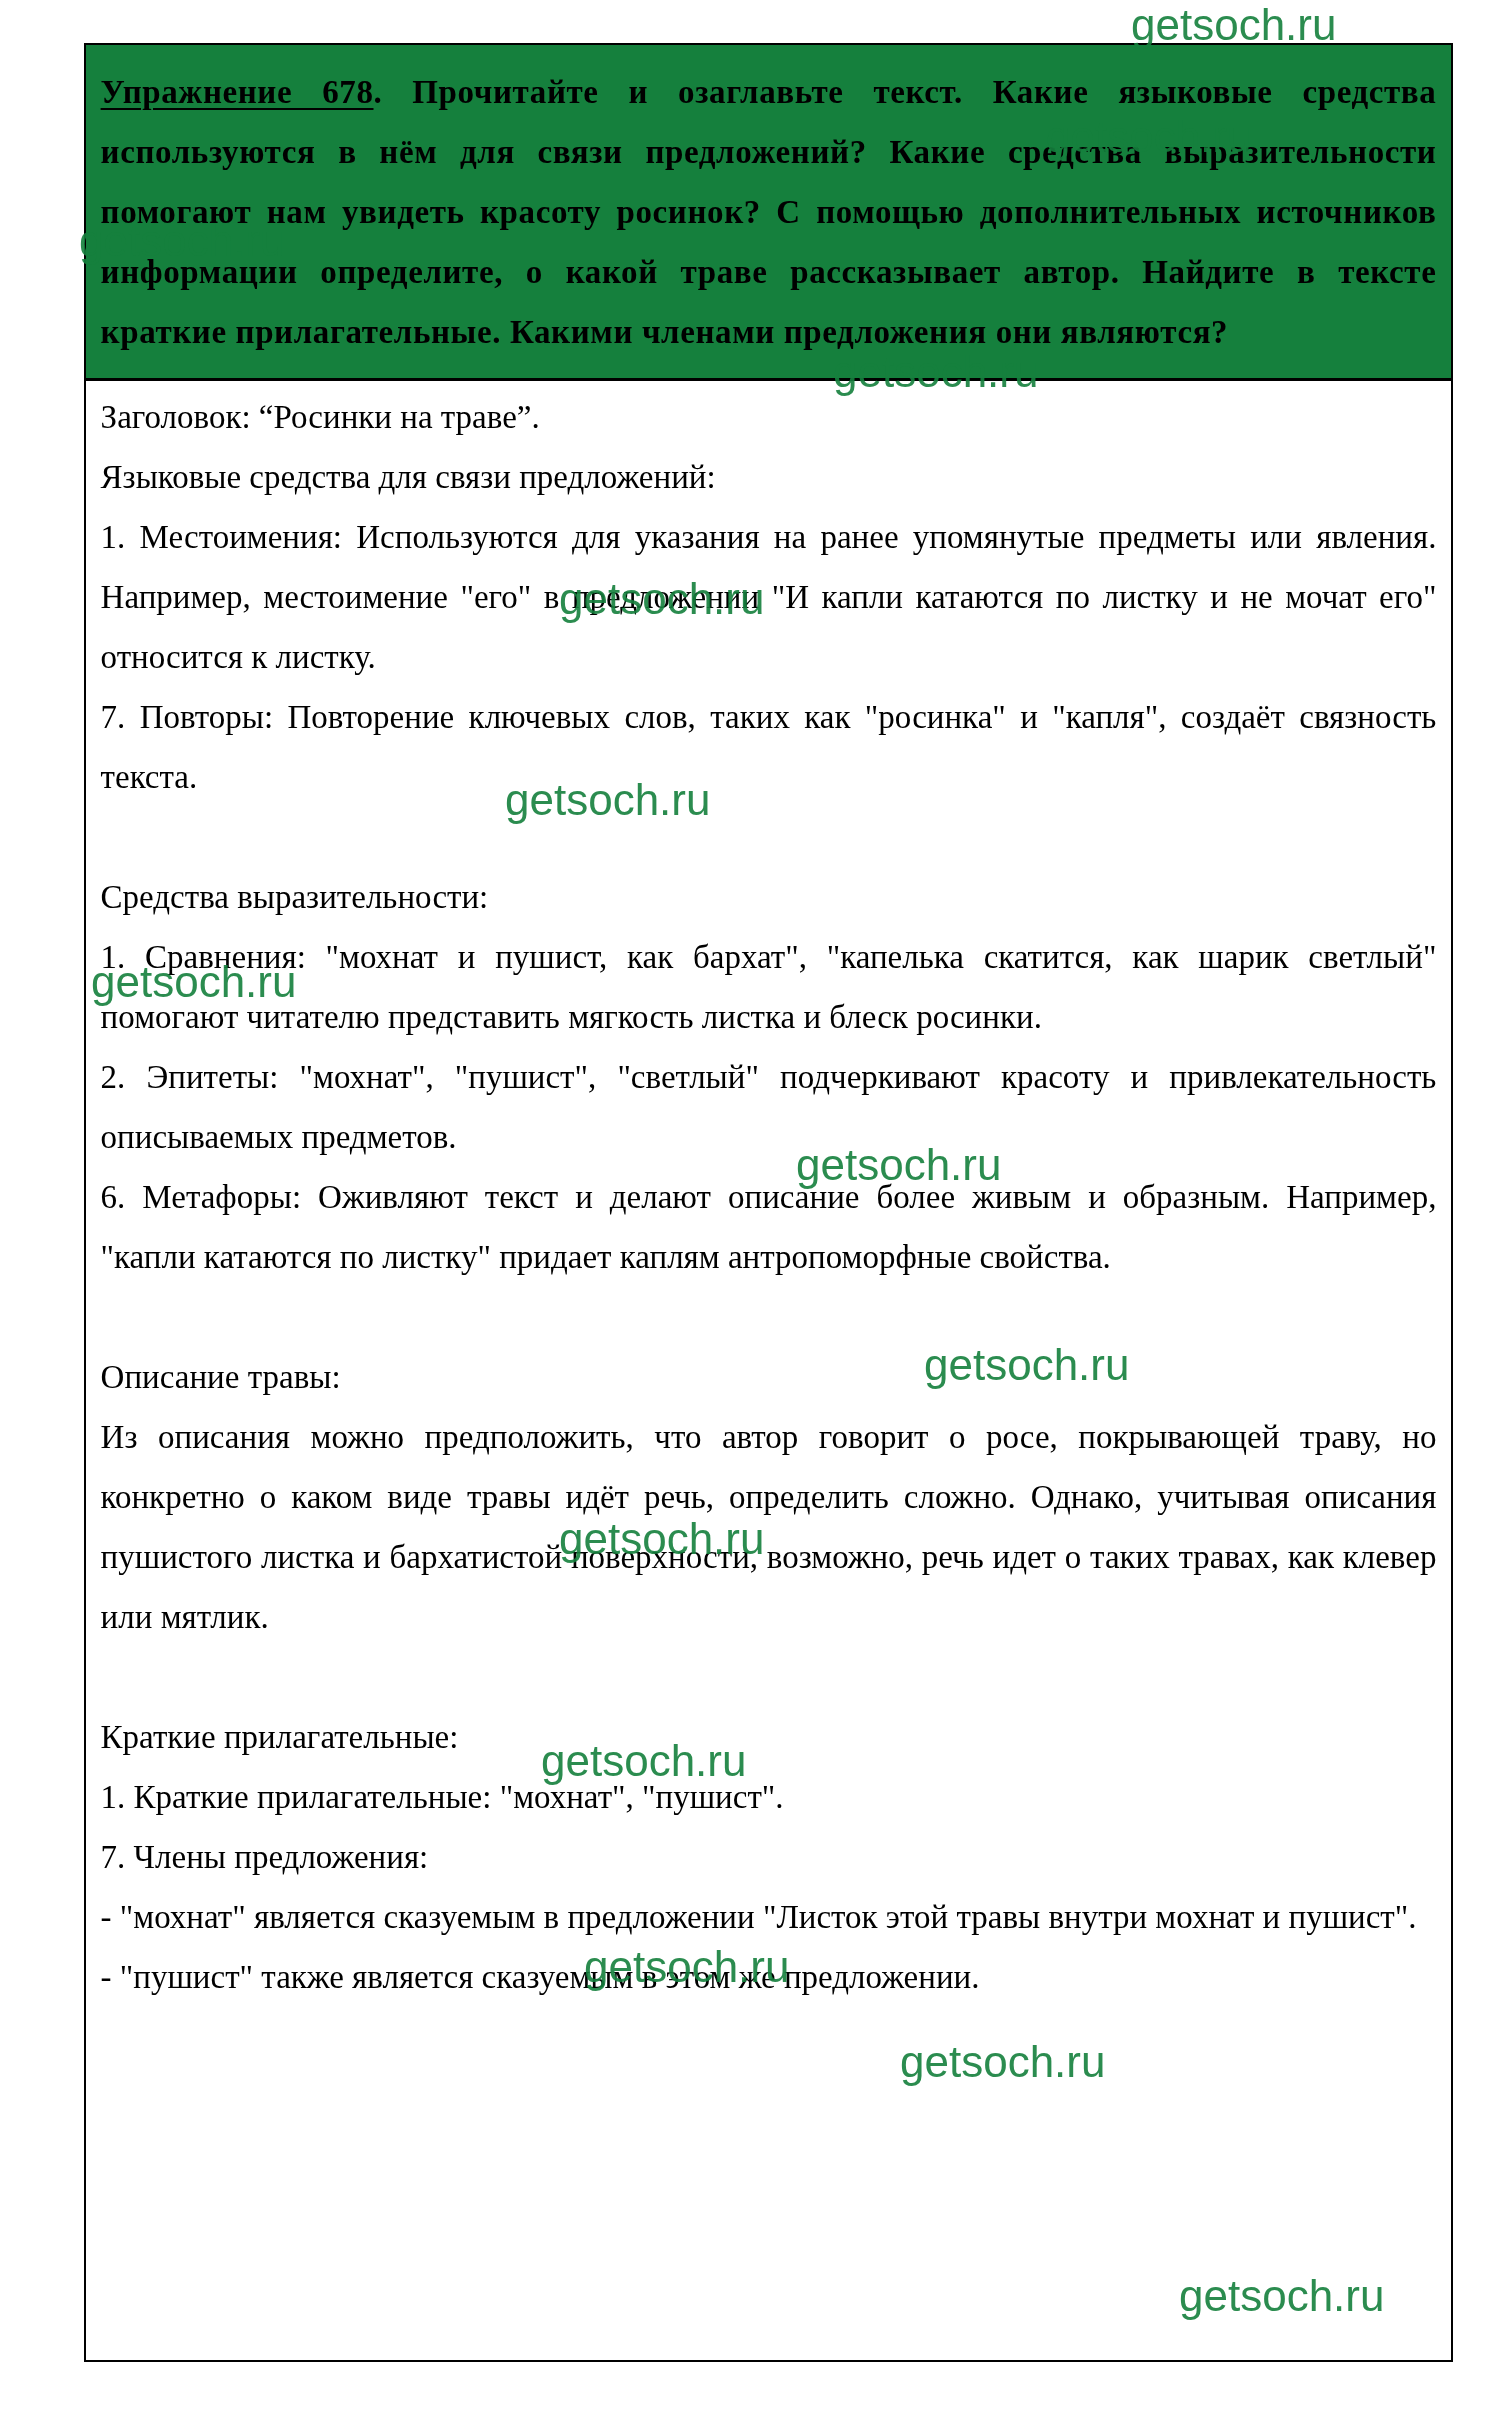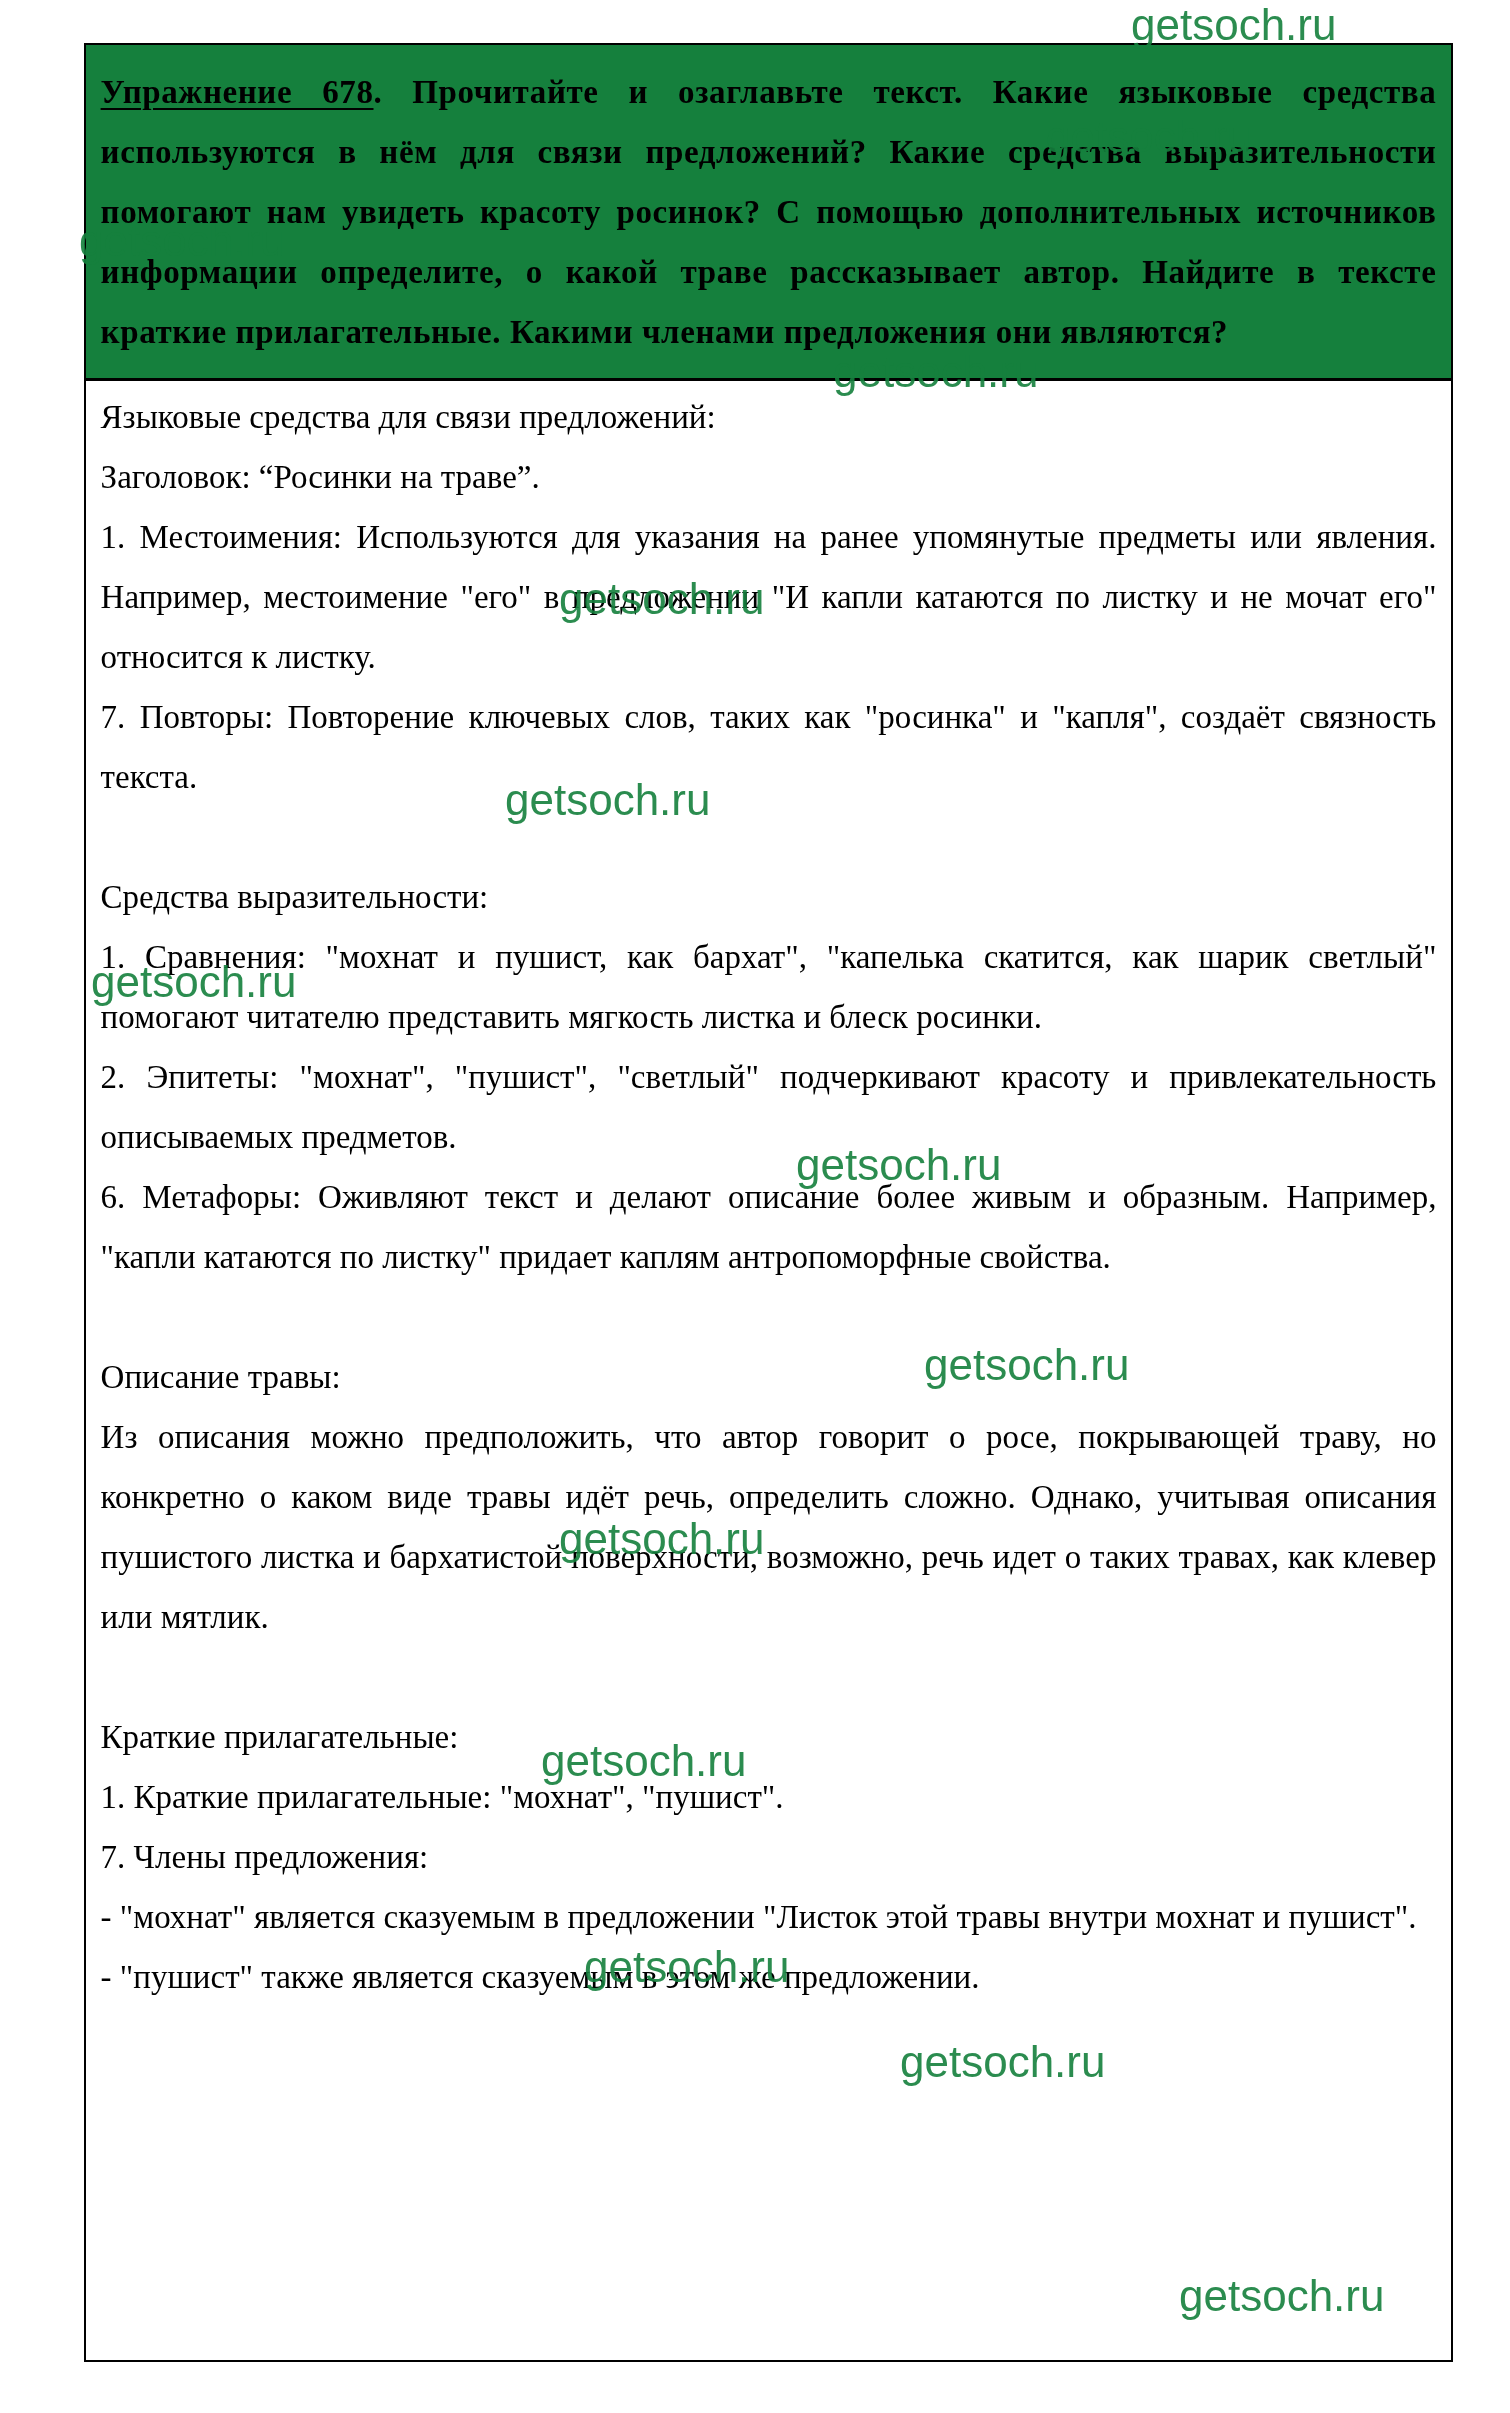--- a/index.html
+++ b/index.html
@@ -21,23 +21,23 @@
 </style>
 </head>
 <body>
 
 <div class="box">
   <div class="header">
     <p><span class="ex-num">Упражнение 678</span><span>. Прочитайте и озаглавьте текст. Какие языковые средства используются в нём для связи предложений? Какие средства выразительности помогают нам увидеть красоту росинок? С помощью дополнительных источников информации определите, о какой траве рассказывает автор. Найдите в тексте краткие прилагательные. Какими членами предложения они являются?</span></p>
   </div>
 
   <div class="content">
+    <p class="line">Заголовок: “Росинки на траве”.</p>
+
     <p class="line">Языковые средства для связи предложений:</p>
-
-    <p class="line">Заголовок: “Росинки на траве”.</p>
     <p class="line">1. Местоимения: Используются для указания на ранее упомянутые предметы или явления. Например, местоимение "его" в предложении "И капли катаются по листку и не мочат его" относится к листку.</p>
     <p class="line">7. Повторы: Повторение ключевых слов, таких как "росинка" и "капля", создаёт связность текста.</p>
     <div class="gap"></div>
 
     <p class="line">Средства выразительности:</p>
     <p class="line">1. Сравнения: "мохнат и пушист, как бархат", "капелька скатится, как шарик светлый" помогают читателю представить мягкость листка и блеск росинки.</p>
     <p class="line">2. Эпитеты: "мохнат", "пушист", "светлый" подчеркивают красоту и привлекательность описываемых предметов.</p>
     <p class="line">6. Метафоры: Оживляют текст и делают описание более живым и образным. Например, "капли катаются по листку" придает каплям антропоморфные свойства.</p>
     <div class="gap"></div>
 

